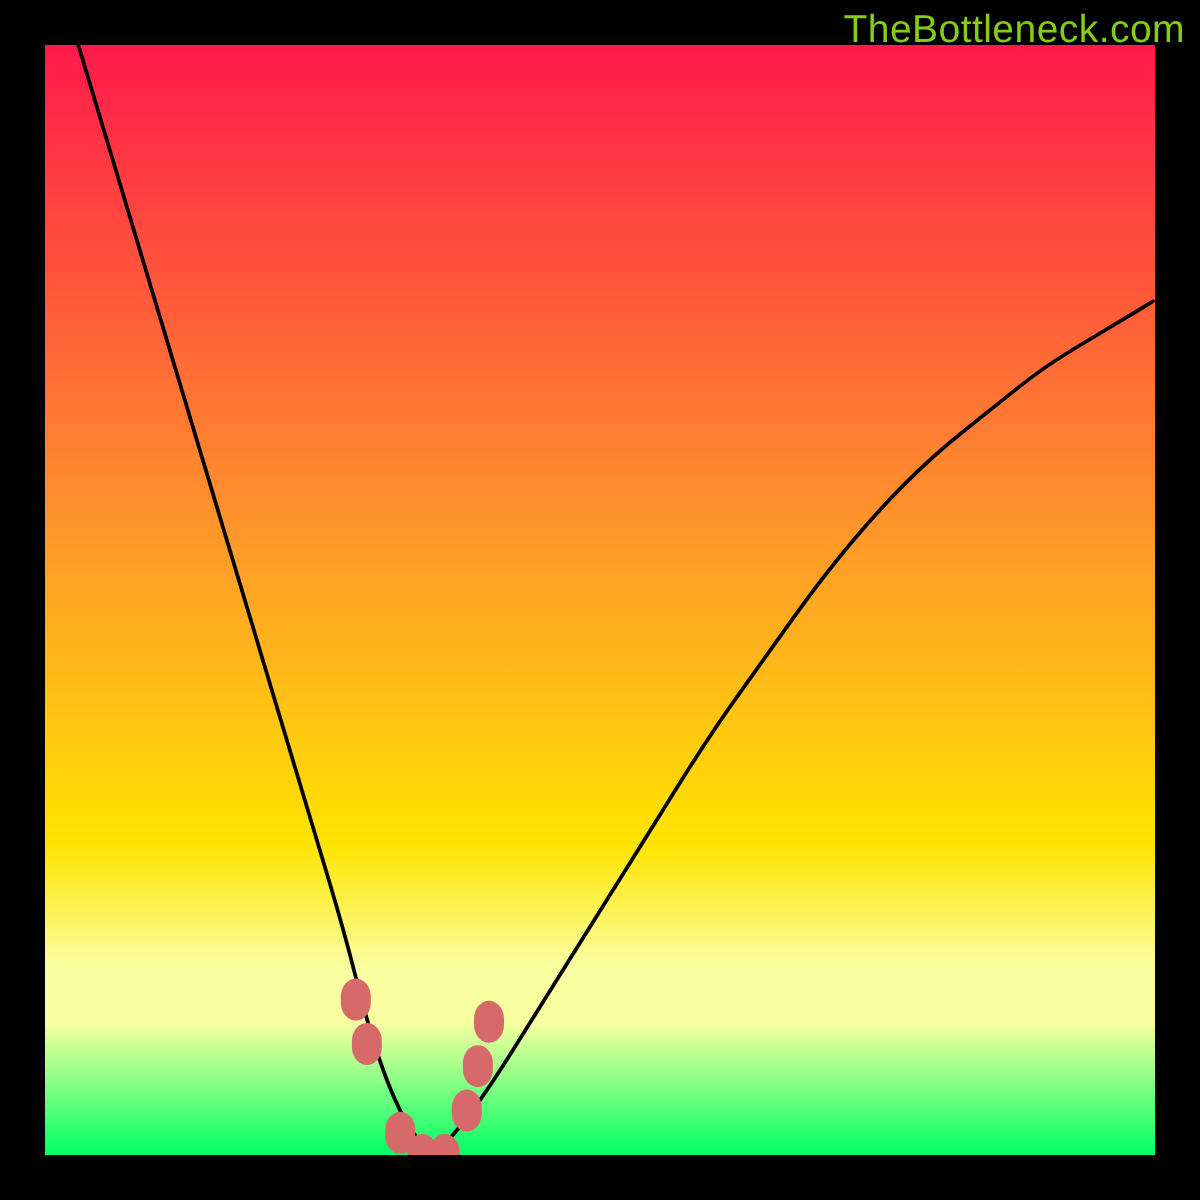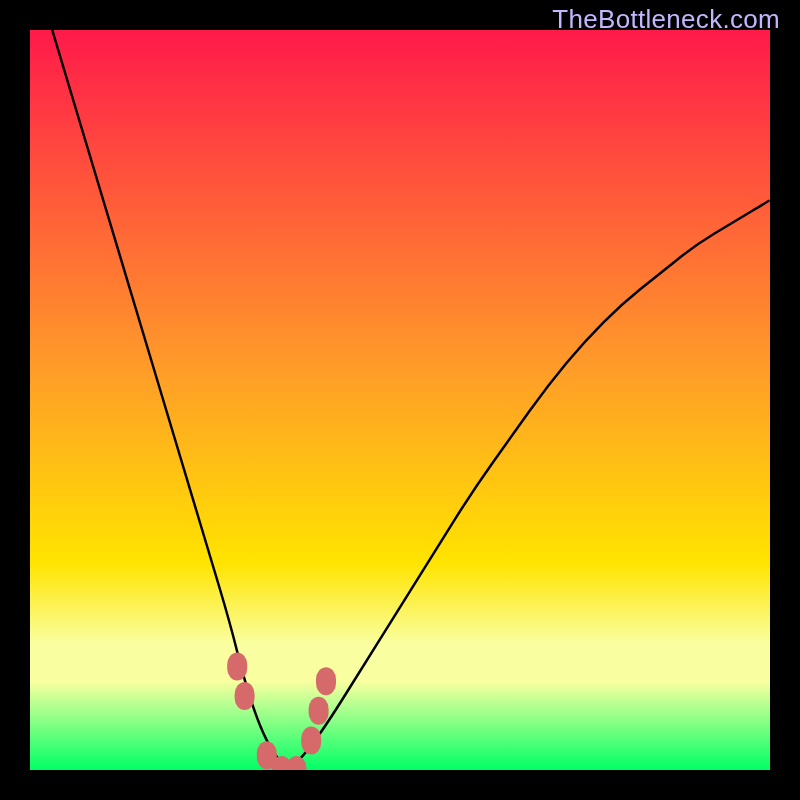--- a/index.html
+++ b/index.html
@@ -20,22 +20,22 @@
     position: absolute;
     left: 30px;
     top: 30px;
     width: 740px;
     height: 740px;
     overflow: hidden;
   }
   .watermark {
     position: absolute;
     top: 4px;
-    right: 20px;
-    color: #c4b5fd;
+    right: 10px;
+    color: #84cc16;
     font-size: 26px;
     font-weight: 400;
     letter-spacing: 0.3px;
     z-index: 10;
   }
   svg { display: block; }
 </style>
 </head>
 <body>
 

